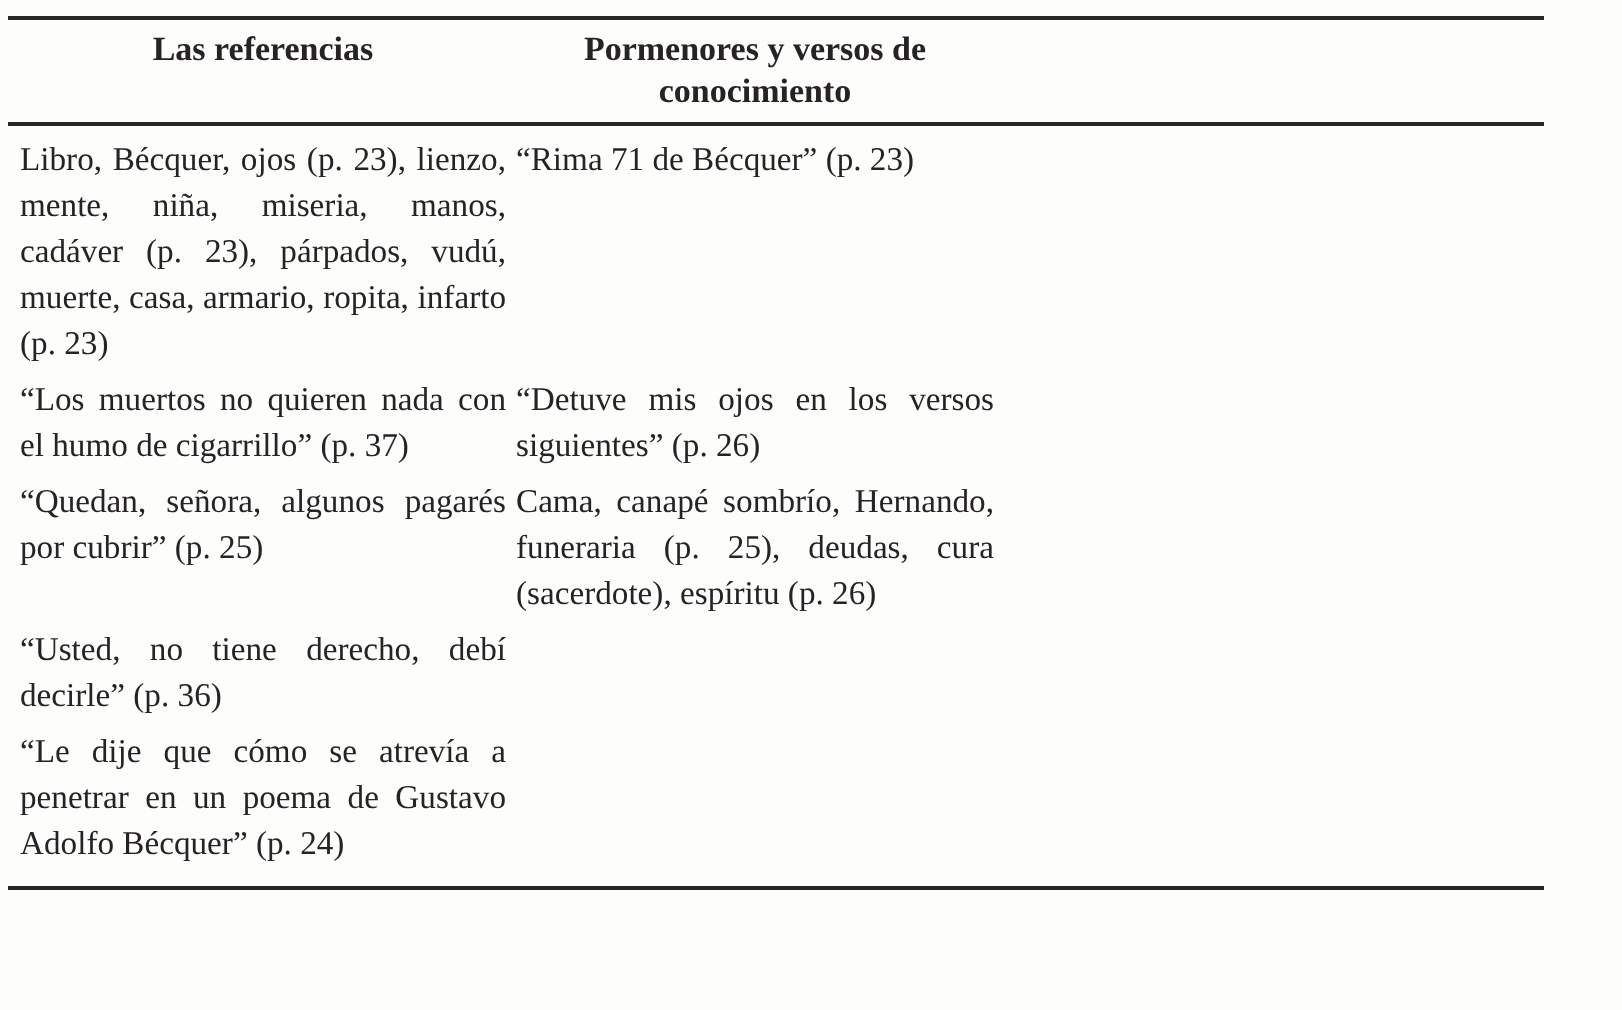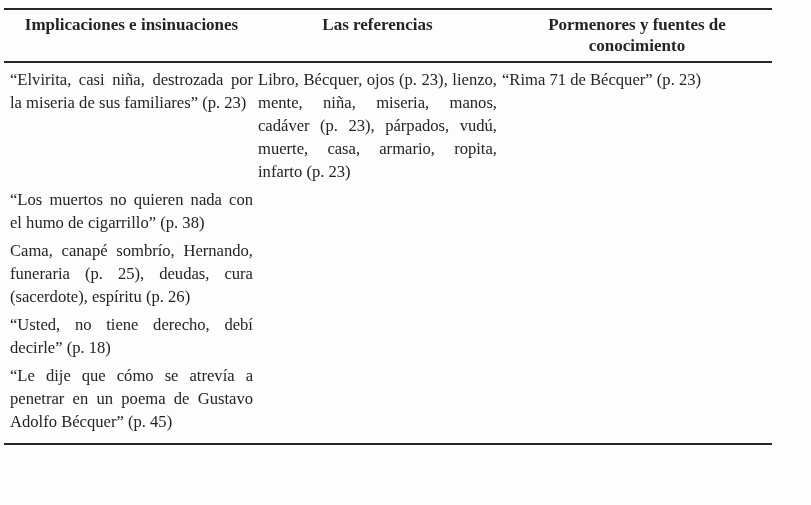--- a/index.html
+++ b/index.html
@@ -49,46 +49,46 @@
   }
   .italic { font-style: italic; }
 </style>
 </head>
 <body>
 
 <div class="page">
   <div class="table">
 
     <div class="thead grid-row">
-      <div class="th">Implicaciones e insinuaciones</div>
       <div class="th">Las referencias</div>
-      <div class="th">Pormenores y fuentes de conocimiento</div>
+      <div class="th">Pormenores y versos de conocimiento</div>
     </div>
 
     <div class="tbody">
 
       <div class="tr grid-row">
-        <div class="td">“Elvirita, casi niña, destrozada por la miseria de sus familiares” (p. 23)</div>
         <div class="td">Libro, Bécquer, ojos (p. 23), lienzo, mente, niña, miseria, manos, cadáver (p. 23), párpados, vudú, muerte, casa, armario, ropita, infarto (p. 23)</div>
         <div class="td">“Rima 71 de Bécquer” (p. 23)</div>
       </div>
 
       <div class="tr grid-row">
-        <div class="td">“Los muertos no quieren nada con el humo de cigarrillo” (p. 38)</div>
+        <div class="td">“Los muertos no quieren nada con el humo de cigarrillo” (p. 37)</div>
+        <div class="td">“Detuve mis ojos en los versos siguientes” (p. 26)</div>
       </div>
 
       <div class="tr grid-row">
+        <div class="td">“Quedan, señora, algunos pagarés por cubrir” (p. 25)</div>
         <div class="td">Cama, canapé sombrío, Hernando, funeraria (p. 25), deudas, cura (sacerdote), espíritu (p. 26)</div>
       </div>
 
       <div class="tr grid-row">
-        <div class="td">“Usted, no tiene derecho, debí decirle” (p. 18)</div>
+        <div class="td">“Usted, no tiene derecho, debí decirle” (p. 36)</div>
         <div class="td"></div>
       </div>
 
       <div class="tr grid-row">
-        <div class="td">“Le dije que cómo se atrevía a penetrar en un poema de Gustavo Adolfo Bécquer” (p. 45)</div>
+        <div class="td">“Le dije que cómo se atrevía a penetrar en un poema de Gustavo Adolfo Bécquer” (p. 24)</div>
         <div class="td"></div>
       </div>
 
     </div>
   </div>
 </div>
 
 </body></html>

